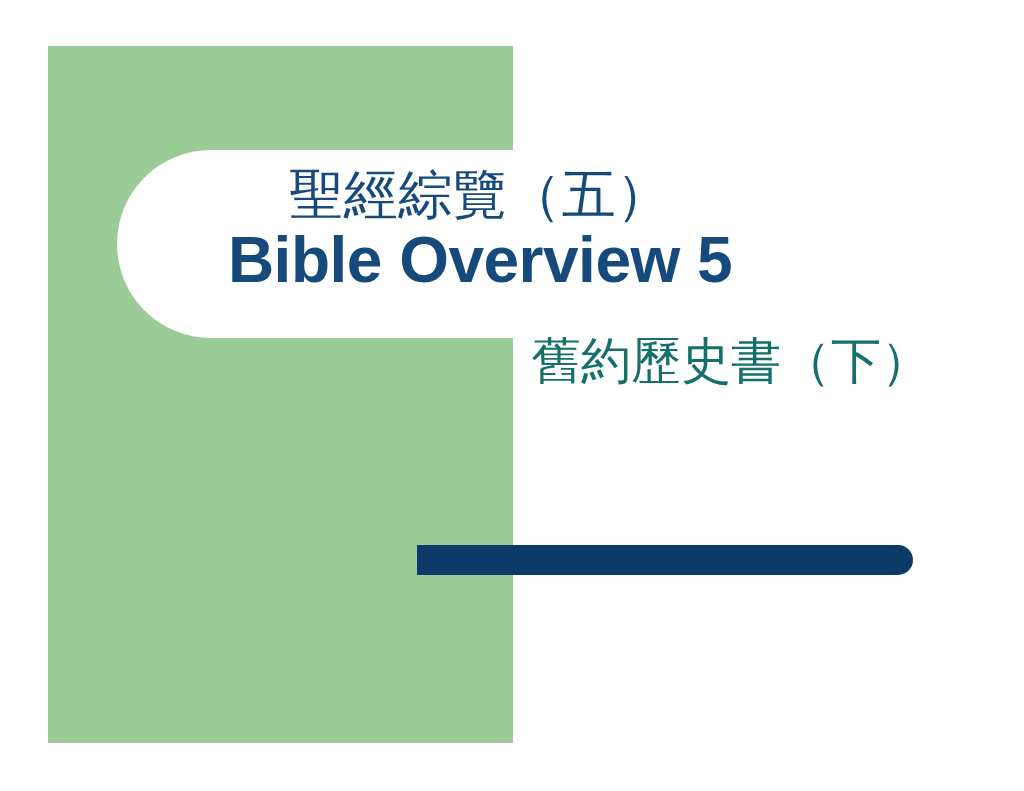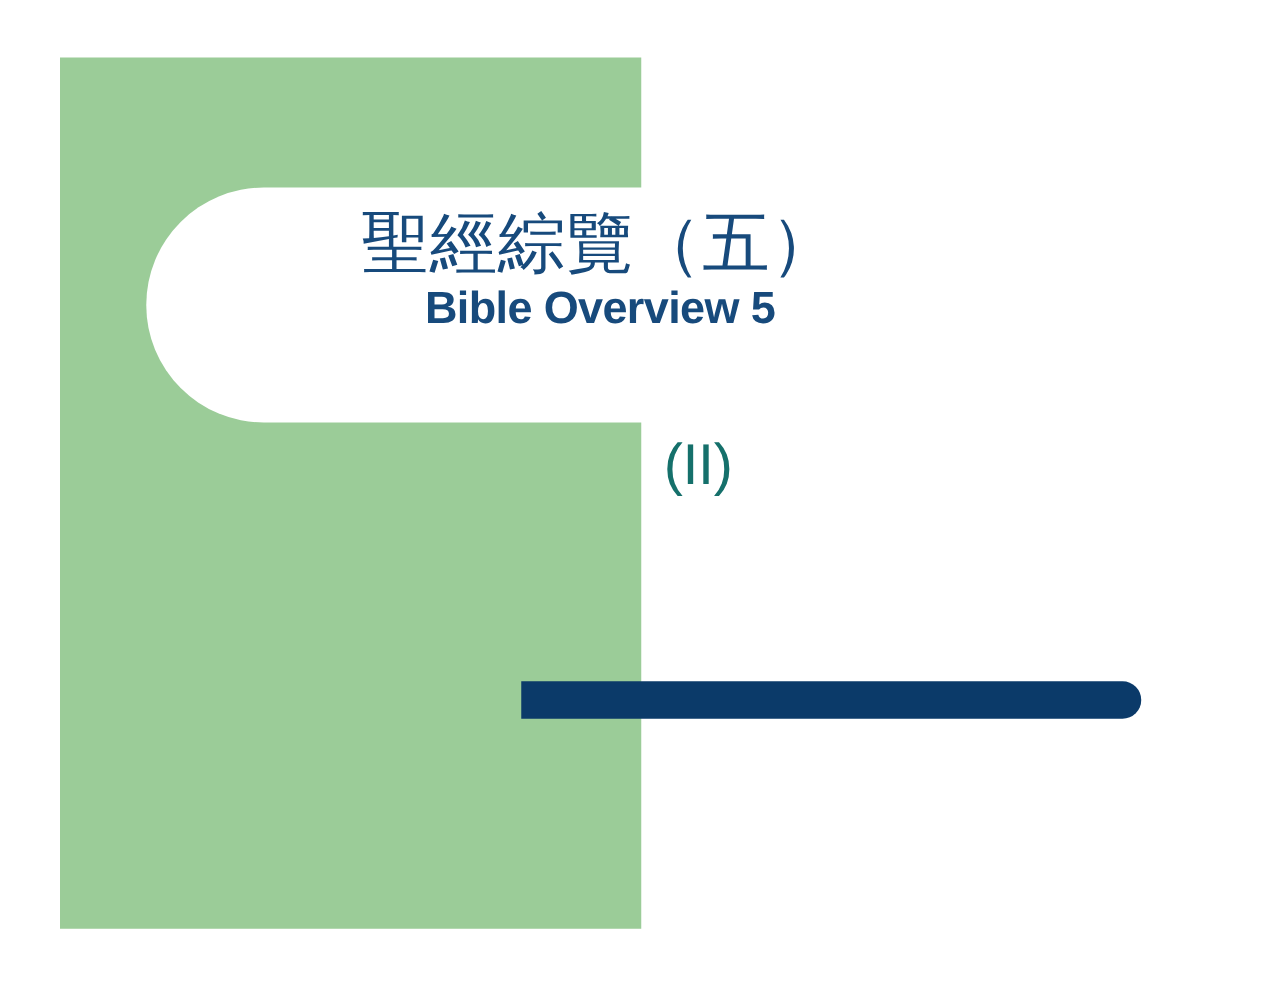--- a/index.html
+++ b/index.html
@@ -71,21 +71,21 @@
     font-size: 54px;
     font-weight: 400;
     color: #174a7c;
     letter-spacing: 0.5px;
     white-space: nowrap;
   }
   .title-en {
     display: block;
     margin-top: 6px;
     font-family: "Liberation Sans", sans-serif;
-    font-size: 36px;
+    font-size: 64px;
     font-weight: bold;
     color: #174a7c;
     letter-spacing: -0.5px;
     white-space: nowrap;
   }
 
   
   .subtitle-block {
     position: absolute;
     left: 531px;
@@ -124,18 +124,18 @@
   <div class="green-panel"></div>
 
   <div class="white-pill"></div>
 
   <div class="title-block">
     <span class="title-zh">聖經綜覽（五）</span>
     <span class="title-en">Bible Overview 5</span>
   </div>
 
   <div class="subtitle-block">
-    <span class="subtitle-en-2">(II)</span>
+    <span class="subtitle-zh">舊約歷史書（下）</span>
   </div>
 
   <div class="navy-bar"></div>
 
 </div>
 
 </body></html>

